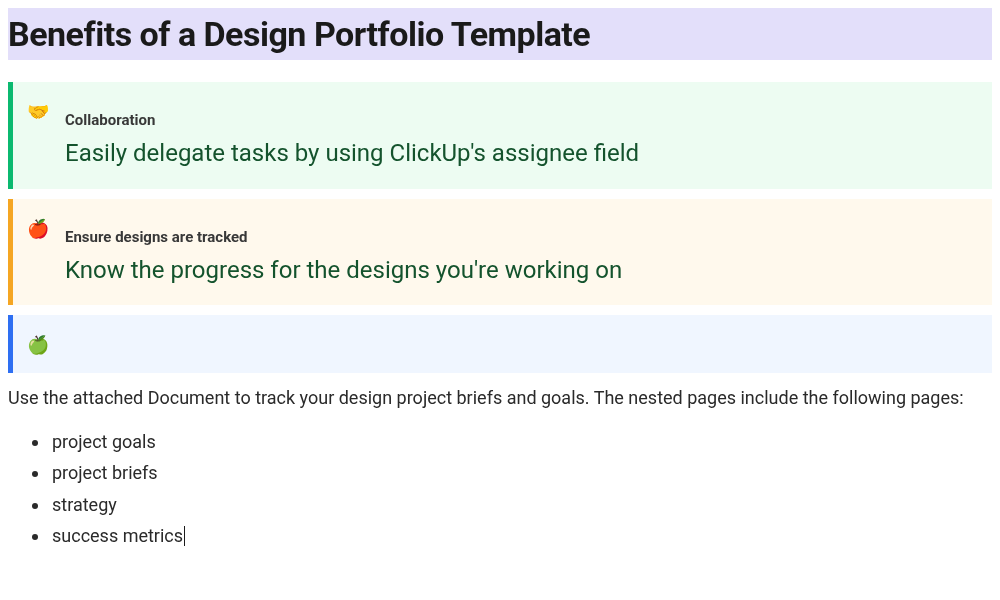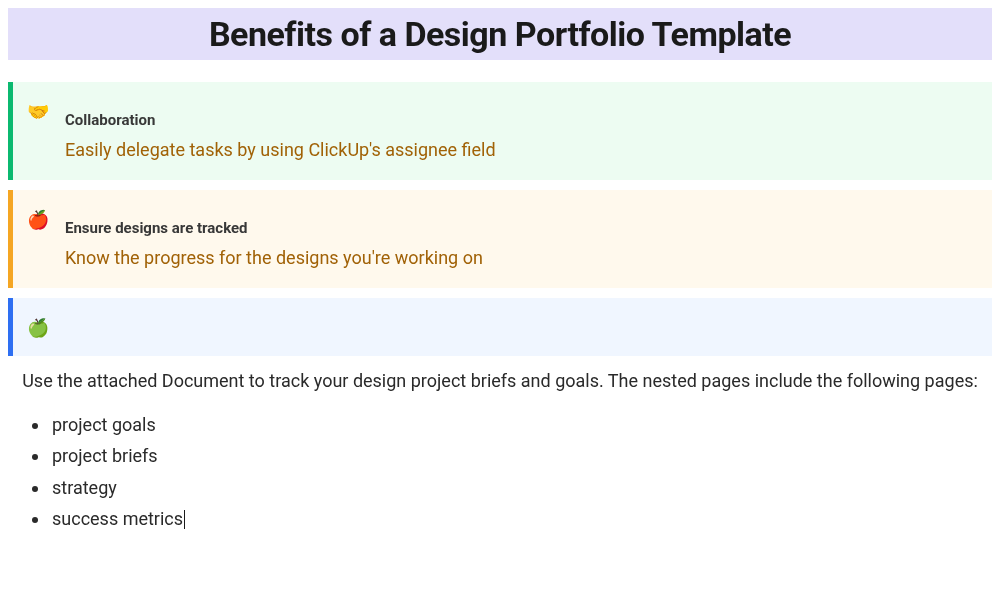--- a/index.html
+++ b/index.html
@@ -11,21 +11,20 @@
       font-family: -apple-system, BlinkMacSystemFont, "Segoe UI", Roboto, Helvetica, Arial, sans-serif;
       background: #ffffff;
       padding: 8px 8px 8px 8px;
       color: #1a1a1a;
       width: 1000px;
     }
     .title-bar {
       background: #e3dffa;
       padding: 6px 0;
       margin-bottom: 22px;
-      text-align: center;
     }
     .title-bar h1 {
       font-size: 34px;
       font-weight: 700;
       color: #1a1a1a;
       letter-spacing: -0.5px;
     }
     .callout {
       display: flex;
       align-items: flex-start;
@@ -56,31 +55,30 @@
       flex: 1;
     }
     .callout-title {
       font-size: 15px;
       font-weight: 700;
       color: #383838;
       margin-bottom: 8px;
       margin-top: 11px;
     }
     .callout-desc {
-      font-size: 18px;
-      color: #a16207;
+      font-size: 24px;
+      color: #14532d;
       line-height: 1.4;
     }
     .paragraph {
       font-size: 18px;
       color: #2a2a2a;
       line-height: 1.7;
       margin-top: 10px;
       margin-bottom: 6px;
-      text-align: center;
     }
     ul.pages-list {
       list-style: disc;
       padding-left: 42px;
       margin-top: 12px;
     }
     ul.pages-list li {
       font-size: 18px;
       color: #2a2a2a;
       line-height: 1.75;

